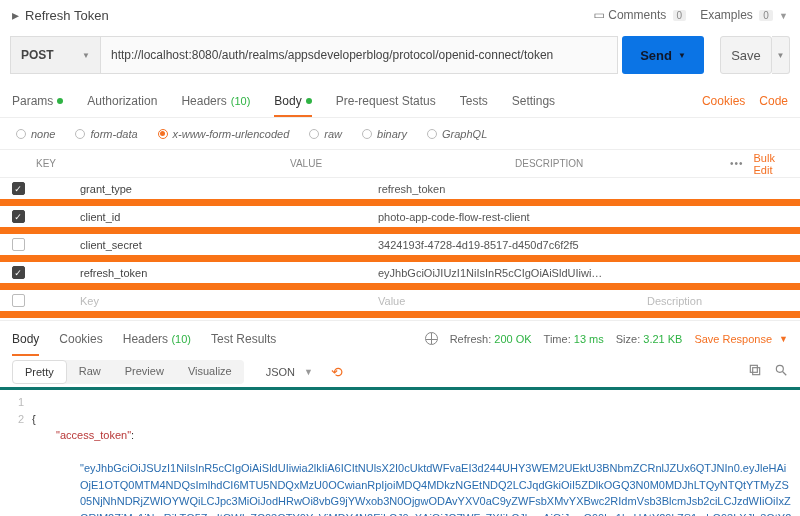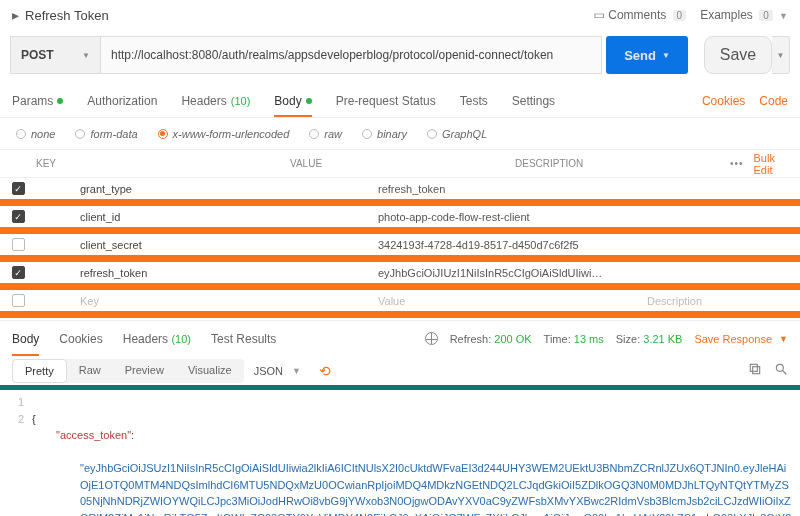--- a/index.html
+++ b/index.html
@@ -7,23 +7,23 @@
   .top-bar { display: flex; align-items: center; height: 30px; padding: 0 12px; }
   .back-arrow { color: #666; font-size: 14px; margin-right: 6px; }
   .req-title { color: #444; font-size: 13px; flex: 1; }
   .top-right { display: flex; align-items: center; gap: 14px; color: #666; }
   .top-right .count { display: inline-block; background: #eee; border-radius: 2px; padding: 0 4px; font-size: 10px; margin-left: 3px; color: #888; }
   .chev { font-size: 9px; color: #999; margin-left: 3px; }
   .req-row { display: flex; align-items: stretch; height: 38px; margin: 6px 10px 0 10px; gap: 0; }
   .method-sel { width: 91px; background: #f1f1f1; border: 1px solid #ddd; display: flex; align-items: center; justify-content: space-between; padding: 0 10px; font-weight: 600; font-size: 12px; color: #444; }
   .method-sel .tri { font-size: 8px; color: #888; }
   .url-input { flex: 1; border: 1px solid #ddd; border-left: none; background: #fafafa; padding: 16px 10px; color: #444; font-size: 12px; display: flex; align-items: center; }
-  .send-btn { width: 82px; background: #0b74e5; color: #e5e5e5; display: flex; align-items: center; justify-content: center; font-weight: 600; font-size: 13px; margin-left: 4px; border-radius: 3px; gap: 6px;}
+  .send-btn { width: 82px; background: #0b74e5; color: #0f172a; display: flex; align-items: center; justify-content: center; font-weight: 600; font-size: 13px; margin-left: 4px; border-radius: 3px; gap: 6px;}
   .send-btn .tri { font-size: 8px; }
-  .save-btn { width: 68px; background: #f3f3f3; border:1px solid #ddd; display: flex; align-items:center; justify-content:center; color:#555; font-size:16px; margin-left:8px; border-radius:9px;}
+  .save-btn { width: 52px; background: #f3f3f3; border:1px solid #ddd; display: flex; align-items:center; justify-content:center; color:#555; font-size:13px; margin-left:8px; border-radius:3px;}
   .save-ext { width: 18px; background:#f3f3f3; border:1px solid #ddd; border-left:none; display:flex; align-items:center; justify-content:center; border-radius:0 3px 3px 0;}
   .save-ext .tri { font-size:8px; color:#888; }
   .tabs { display:flex; align-items:center; height:34px; padding: 0 12px; border-bottom:1px solid #eee; margin-top:10px; gap:24px; font-size:12px; color:#666; position:relative;}
   .tab { display:flex; align-items:center; gap:4px; cursor:pointer;}
   .tab.active { color:#333; position:relative;}
   .tab.active::after { content:""; position:absolute; left:0; right:0; bottom:-9px; height:2px; background:#f47023;}
   .dot-g { width:6px; height:6px; border-radius:50%; background:#2fb344;}
   .count-b { color:#2fb344; font-size:11px;}
   .tabs-right { margin-left:auto; display:flex; gap:14px; color:#f47023; font-size:12px;}
   .body-types { display:flex; align-items:center; height:32px; padding:0 16px; gap:20px; border-bottom:1px solid #eee; font-size:11px; color:#666;}
@@ -50,25 +50,25 @@
   .response-tabs { display:flex; align-items:center; height:36px; padding:0 12px; gap:20px; font-size:12px; color:#666; border-top:1px solid #eee; margin-top:2px;}
   .rtab { cursor:pointer;}
   .rtab.active { color:#333; position:relative;}
   .rtab.active::after { content:""; position:absolute; left:0; right:0; bottom:-10px; height:2px; background:#f47023;}
   .resp-right { margin-left:auto; display:flex; align-items:center; gap:12px; font-size:11px;}
   .globe { width:13px; height:13px; border:1.5px solid #888; border-radius:50%; position:relative;}
   .globe::before { content:""; position:absolute; top:0; bottom:0; left:50%; width:1px; background:#888;}
   .globe::after { content:""; position:absolute; left:0; right:0; top:50%; height:1px; background:#888;}
   .grn { color:#2fb344;}
   .save-resp { color:#f47023; display:flex; align-items:center; gap:4px;}
-  .view-opts { display:flex; align-items:center; height:34px; padding:0 12px; gap:0; border-bottom:5px solid #0f766e;}
+  .view-opts { display:flex; align-items:center; height:34px; padding:0 12px; gap:0; border-bottom:3px solid #0f766e;}
   .seg { display:flex; background:#f3f3f3; border-radius:4px; overflow:hidden;}
   .seg-btn { padding:5px 12px; font-size:11px; color:#666; cursor:pointer;}
   .seg-btn.active { background:#fff; border:1px solid #ddd; border-radius:4px; color:#333; font-weight:500;}
-  .json-sel { margin-left:2px; display:flex; align-items:center; gap:6px; font-size:11px; color:#555; padding:4px 8px;}
+  .json-sel { margin-left:14px; display:flex; align-items:center; gap:6px; font-size:11px; color:#555; padding:4px 8px;}
   .wrap-ico { margin-left:10px; color:#f47023; font-size:14px;}
   .view-right { margin-left:auto; display:flex; gap:12px; color:#888;}
   .copy-ico, .search-ico { width:14px; height:14px; }
   .code-area { display:flex; font-family: Menlo, Consolas, monospace; font-size:11px; line-height:1.5; padding:4px 0;}
   .gutter { width:32px; text-align:right; padding-right:8px; color:#bbb; user-select:none;}
   .code { flex:1; color:#333; padding-right:8px; white-space:pre-wrap; word-break:break-all;}
   .pkey { color:#b83838;}
   .pstr { color:#2a6db0;}
 </style>
 </head>

